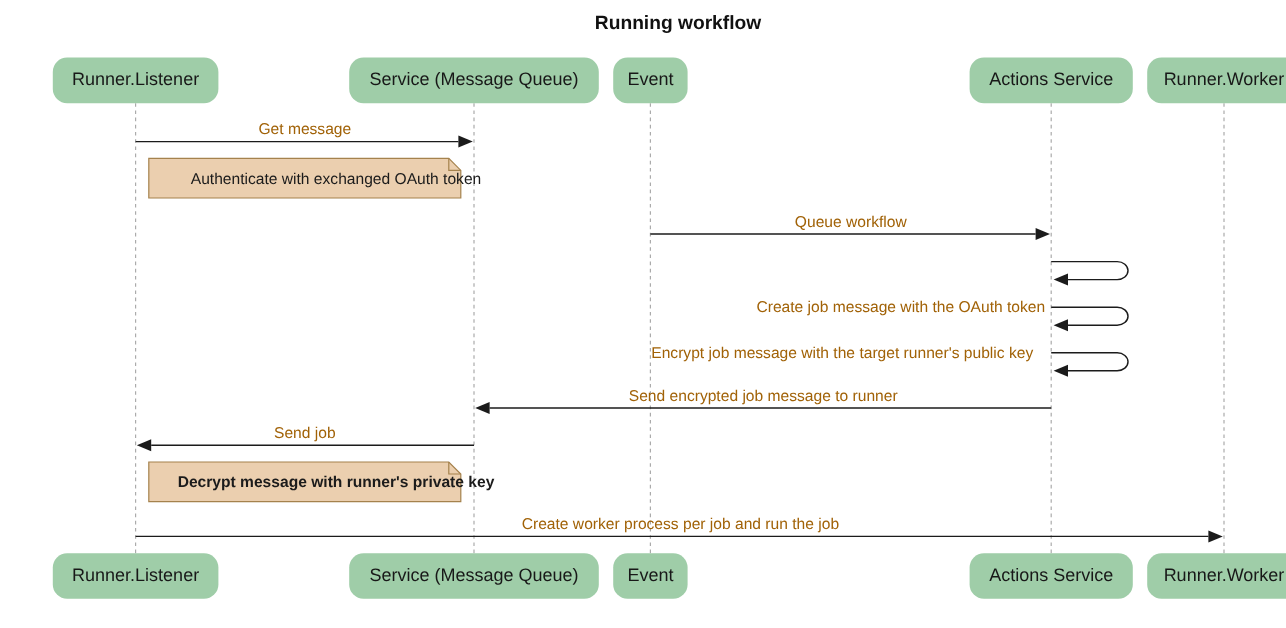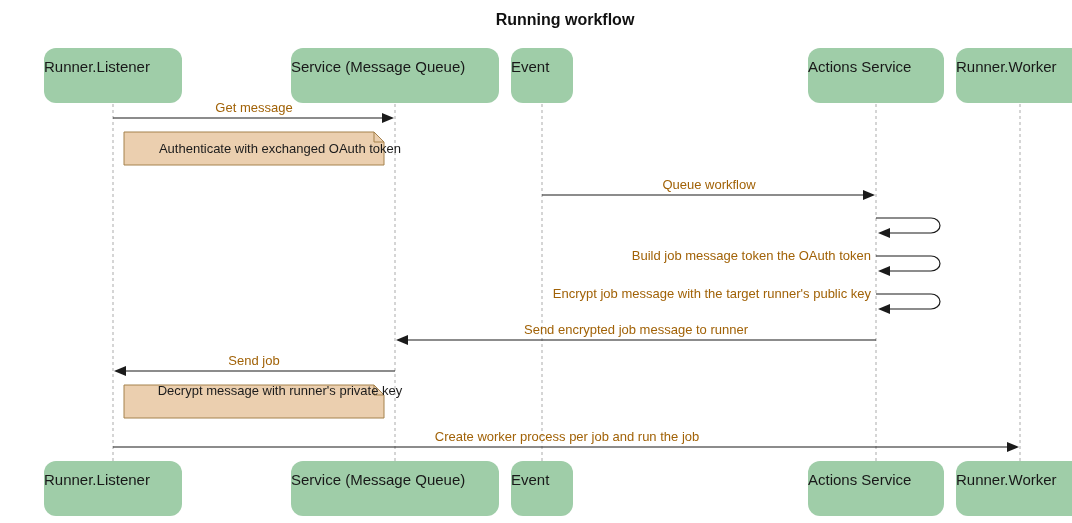--- a/index.html
+++ b/index.html
@@ -21,22 +21,23 @@
     color:#111;
   }
   svg.layer{position:absolute;left:0;top:0;}
   .lifeline{stroke:var(--lifeline,#ababab);stroke-width:1;stroke-dasharray:3,3;fill:none;}
   .msgline{stroke:var(--message,#1b1b1b);stroke-width:1.2;fill:none;}
   .arrowhead{fill:var(--message,#1b1b1b);stroke:none;}
   .noteshape{fill:var(--note-fill,#EBCFAF);stroke:var(--note-border,#A5824D);stroke-width:1;}
   .notefold{fill:none;stroke:var(--note-border,#A5824D);stroke-width:1;}
   .actor{
     position:absolute;
-    height:55px;
+    height:38px;
     line-height:38px;
+    text-align:center;
     background:var(--actor-fill,#9FCDA8);
     border-radius:12px;
     font-size:15px;
     color:#181818;
     white-space:nowrap;
   }
   .msglabel{
     position:absolute;
     font-size:13px;
     line-height:15px;
@@ -108,22 +109,22 @@
   <div class="actor" style="left:927px;top:48px;width:128px;">Runner.Worker</div>
 
   <div class="actor" style="left:15px;top:461px;width:138px;">Runner.Listener</div>
   <div class="actor" style="left:262px;top:461px;width:208px;">Service (Message Queue)</div>
   <div class="actor" style="left:482px;top:461px;width:62px;">Event</div>
   <div class="actor" style="left:779px;top:461px;width:136px;">Actions Service</div>
   <div class="actor" style="left:927px;top:461px;width:128px;">Runner.Worker</div>
 
   <div class="msglabel center" style="left:225px;top:100px;">Get message</div>
   <div class="msglabel center" style="left:680px;top:177px;">Queue workflow</div>
-  <div class="msglabel rightalign" style="right:230px;top:248px;">Build job message token the OAuth token</div>
-  <div class="msglabel rightalign" style="right:230px;top:286px;text-align:right;">Encrypt job message with the target runner's public key</div>
+  <div class="msglabel rightalign" style="right:230px;top:248px;">Create job message with the OAuth token</div>
+  <div class="msglabel rightalign" style="right:240px;top:286px;text-align:right;">Encrypt job message with the target runner's public key</div>
   <div class="msglabel center" style="left:607px;top:322px;">Send encrypted job message to runner</div>
   <div class="msglabel center" style="left:225px;top:353px;">Send job</div>
   <div class="msglabel center" style="left:538px;top:429px;">Create worker process per job and run the job</div>
 
   <div class="notelabel" style="left:95px;top:132px;">Authenticate with exchanged OAuth token</div>
-  <div class="notelabel" style="left:95px;top:374px;">Decrypt message with runner's private key</div>
+  <div class="notelabel" style="left:95px;top:385px;font-weight:bold;">Decrypt message with runner's private key</div>
 
 </div>
 
 </body></html>

